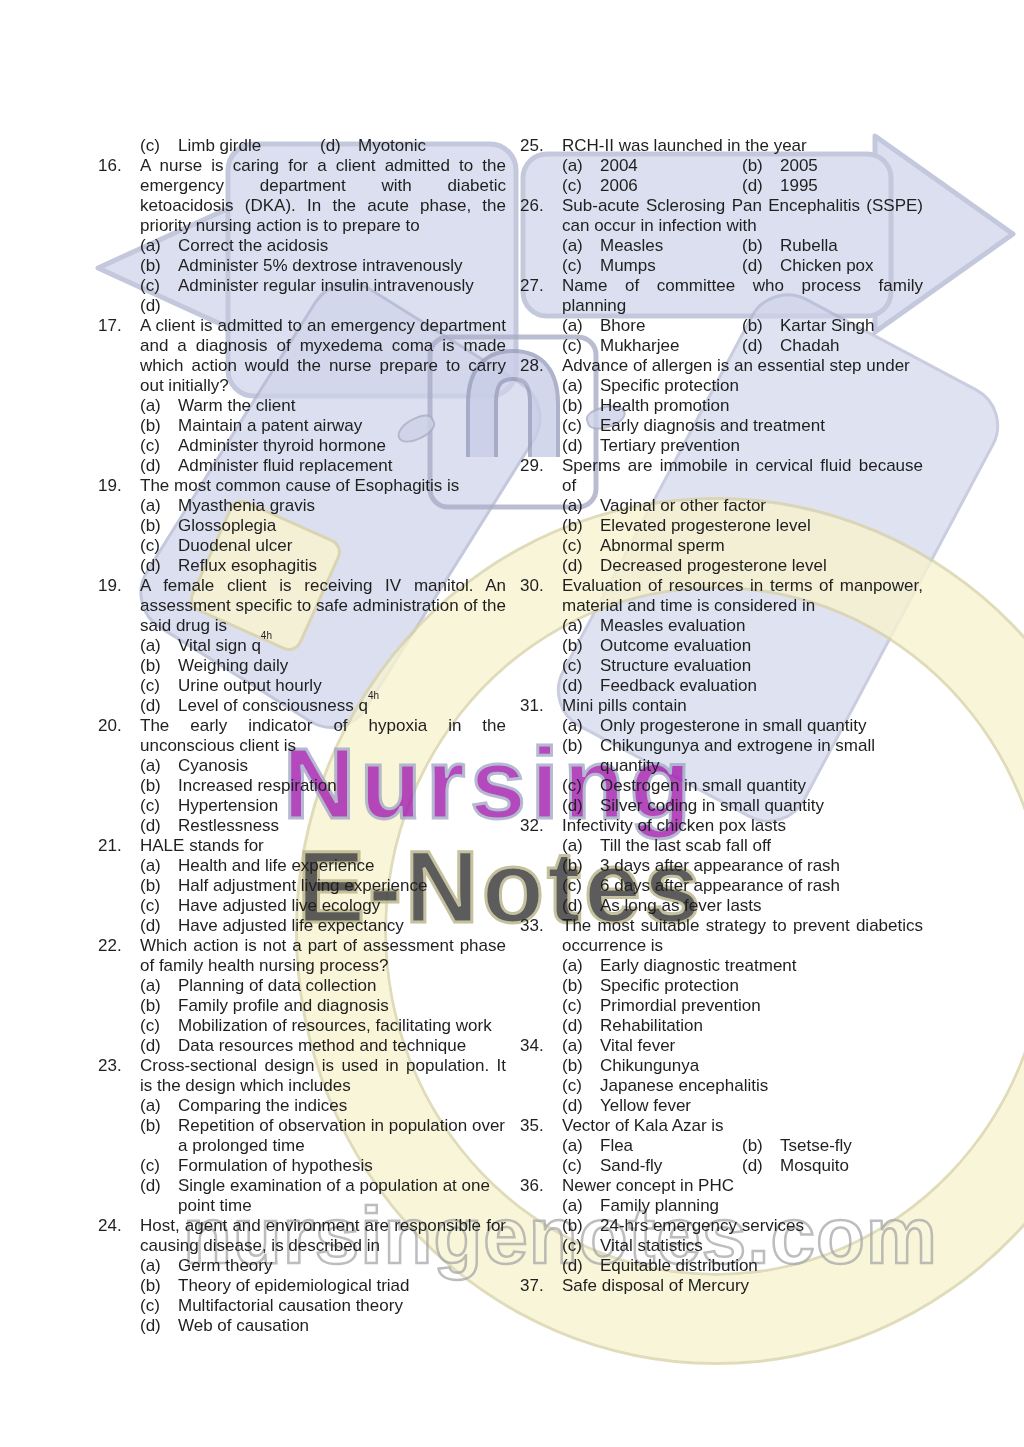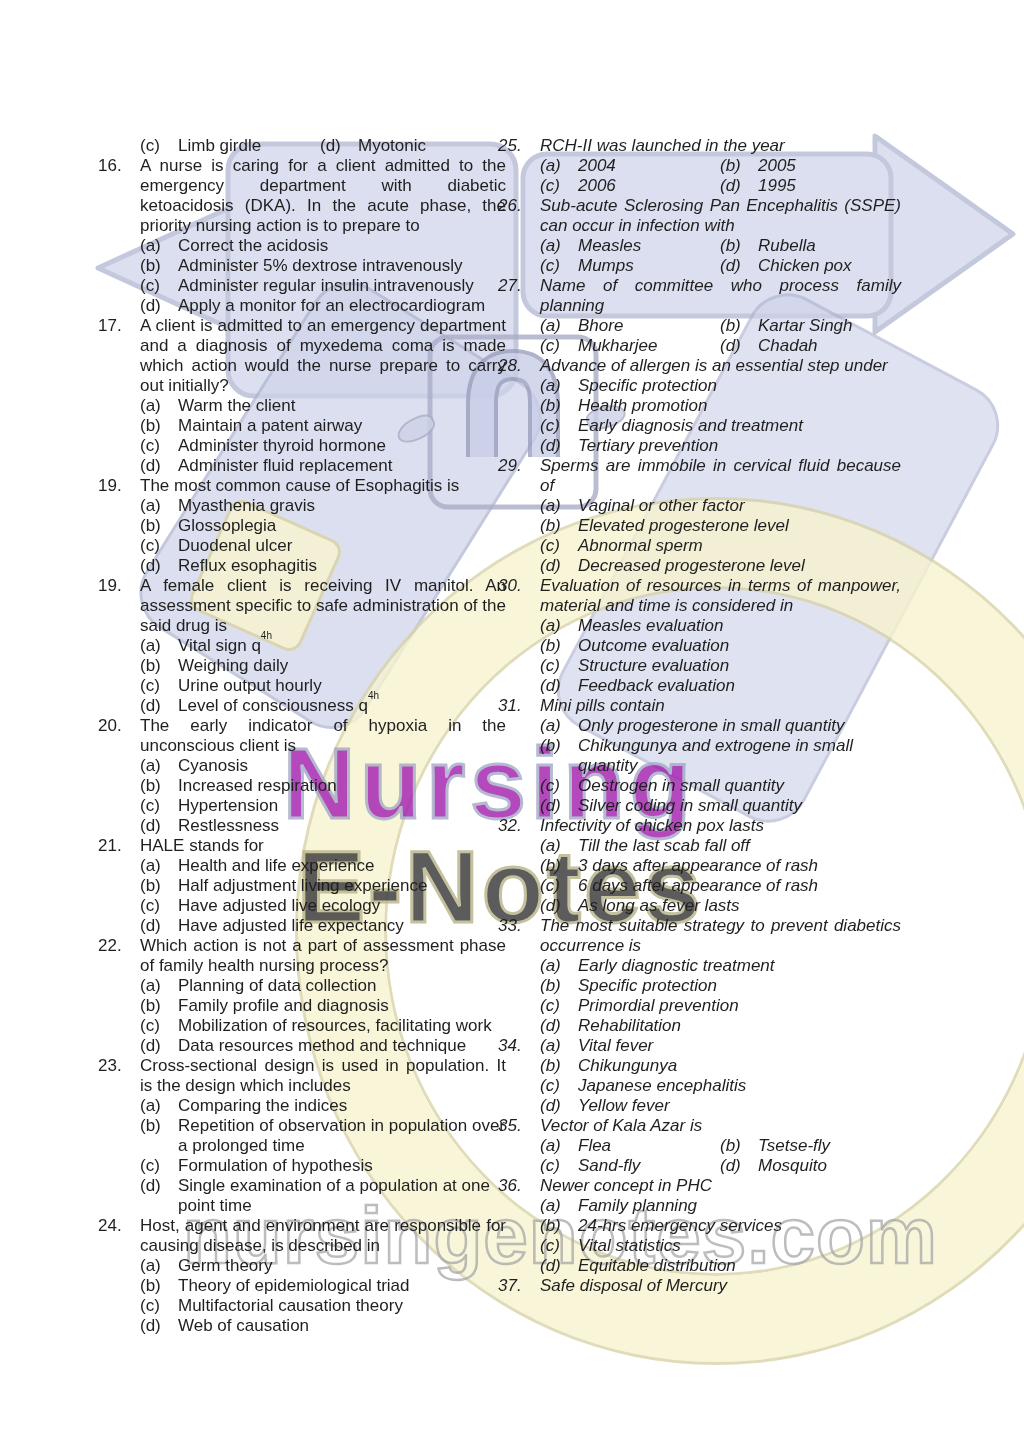--- a/index.html
+++ b/index.html
@@ -53,21 +53,21 @@
     color:#404040;-webkit-text-stroke:3px #bcb78e;opacity:.85;
   }
   .wm-site{
     left:183px;top:1196px;font-size:80px;letter-spacing:1px;
     color:rgba(255,255,255,0.12);-webkit-text-stroke:2.5px #a7a7a7;opacity:.75;
   }
   
   .doc{position:absolute;inset:0;z-index:1;font-size:17px;line-height:20px;}
   .column{position:absolute;top:136px;}
   .col-left{left:98px;width:408px;}
-  .col-right{left:498px;width:403px;font-style:italic;}
+  .col-right{left:520px;width:403px;}
   .question{display:flex;}
   .qnum{width:42px;flex:none;}
   .qbody{flex:1;min-width:0;}
   .qtext{text-align:justify;}
   .optrow{display:flex;}
   .optcell{display:flex;min-width:0;}
   .optcell.pair-first{width:180px;flex:none;}
   .optcell.cell-rest{flex:1;}
   .optlabel{width:38px;flex:none;}
   .opttext{flex:0 1 auto;min-width:0;}
@@ -138,21 +138,20 @@
             </div>
             <div class="optrow">
               <div class="optcell cell-rest">
                 <span class="optlabel">(c)</span>
                 <span class="opttext">Administer regular insulin intravenously</span>
               </div>
             </div>
             <div class="optrow">
               <div class="optcell cell-rest">
                 <span class="optlabel">(d)</span>
-                <span class="opttext">Apply a monitor for an electrocardiogram</span>
               </div>
             </div>
           </div>
         </div>
         <div class="question">
           <div class="qnum">17.</div>
           <div class="qbody">
             <div class="qtext">A client is admitted to an emergency department and a diagnosis of myxedema coma is made which action would the nurse prepare to carry out initially?</div>
             <div class="optrow">
               <div class="optcell cell-rest">

